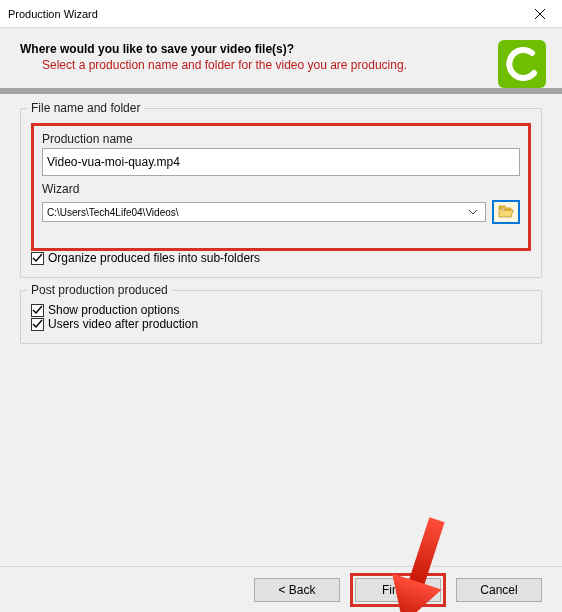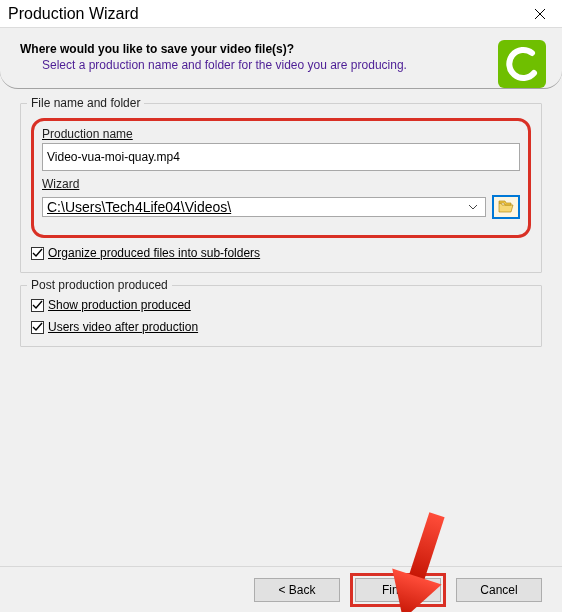--- a/index.html
+++ b/index.html
@@ -20,84 +20,82 @@
   }
   .titlebar {
     height: 28px;
     background: #fff;
     display: flex;
     align-items: center;
     border-bottom: 1px solid #dcdcdc;
   }
   .titlebar .title {
     padding-left: 8px;
-    font-size: 16px;
+    font-size: 11px;
     color: #000;
     flex: 1;
   }
   .titlebar .win-btn {
     width: 45px;
     height: 28px;
     display: flex;
     align-items: center;
     justify-content: center;
     cursor: pointer;
   }
   .titlebar .win-btn svg { width: 10px; height: 10px; }
   .header {
     position: relative;
     padding: 14px 20px 16px 20px;
-    border-bottom: 1px solid #a3a3a3;
-    background: #f0f0f0;
-    border-radius: 18px;
+    border-bottom: 6px solid #a3a3a3;
+    background: #f0f0f0;
   }
   .header .heading {
     font-size: 12px;
     font-weight: 700;
     color: #000;
   }
   .header .subtext {
     font-size: 12px;
-    color: #4c1d95;
+    color: #b91c1c;
     padding-left: 22px;
     padding-top: 2px;
   }
   .logo {
     position: absolute;
     right: 16px;
     top: 12px;
     width: 48px;
     height: 48px;
   }
   .body {
     flex: 1;
     padding: 14px 20px 0 20px;
     position: relative;
-    text-decoration: underline;
   }
   .groupbox {
     border: 1px solid #d0d0d0;
     border-radius: 1px;
     padding: 8px 10px 12px 10px;
     margin-bottom: 12px;
     position: relative;
   }
   .groupbox .legend {
     position: absolute;
     top: -8px;
     left: 6px;
     background: #f0f0f0;
     padding: 0 4px;
     font-size: 12px;
     color: #222;
   }
   .fieldset-highlight {
     border: 3px solid #d93025;
-    border-radius: 13px;
-    padding: 6px 8px 16px 8px;
+    border-radius: 0;
+    padding: 6px 8px 24px 8px;
     margin-top: 6px;
   }
   .field-label {
     font-size: 12px;
     color: #222;
     margin-bottom: 2px;
   }
   .text-input {
     width: 100%;
     height: 28px;
@@ -117,21 +115,21 @@
   .folder-row .combo {
     flex: 1;
     height: 20px;
     border: 1px solid #a8a8a8;
     background: #fff;
     display: flex;
     align-items: center;
     padding: 0 4px;
     position: relative;
   }
-  .combo-text { flex: 1; font-size: 14px; white-space: nowrap; overflow: hidden; }
+  .combo-text { flex: 1; font-size: 10px; white-space: nowrap; overflow: hidden; }
   .combo-arrow {
     width: 16px;
     display: flex;
     justify-content: center;
     align-items: center;
     color: #444;
   }
   .browse-btn {
     width: 28px;
     height: 24px;
@@ -139,21 +137,20 @@
     background: #fdf6e3;
     display: flex;
     align-items: center;
     justify-content: center;
     cursor: pointer;
   }
   .checkbox-row {
     display: flex;
     align-items: center;
     gap: 4px;
-    margin-top: 8px;
     font-size: 12px;
     cursor: pointer;
   }
   .cb {
     width: 13px;
     height: 13px;
     border: 1px solid #333;
     background: #fff;
     display: flex;
     align-items: center;
@@ -260,21 +257,21 @@
 
     <div class="groupbox">
       <div class="legend">Post production produced</div>
 
       <label class="checkbox-row" style="margin-top:4px;">
         <span class="cb">
           <svg viewBox="0 0 11 11">
             <path d="M1 5 L4 8 L10 1" fill="none" stroke="#000" stroke-width="1.4"></path>
           </svg>
         </span>
-        <span>Show production produced</span>
+        <span>Show production options</span>
       </label>
 
       <label class="checkbox-row">
         <span class="cb">
           <svg viewBox="0 0 11 11">
             <path d="M1 5 L4 8 L10 1" fill="none" stroke="#000" stroke-width="1.4"></path>
           </svg>
         </span>
         <span>Users video after production</span>
       </label>

